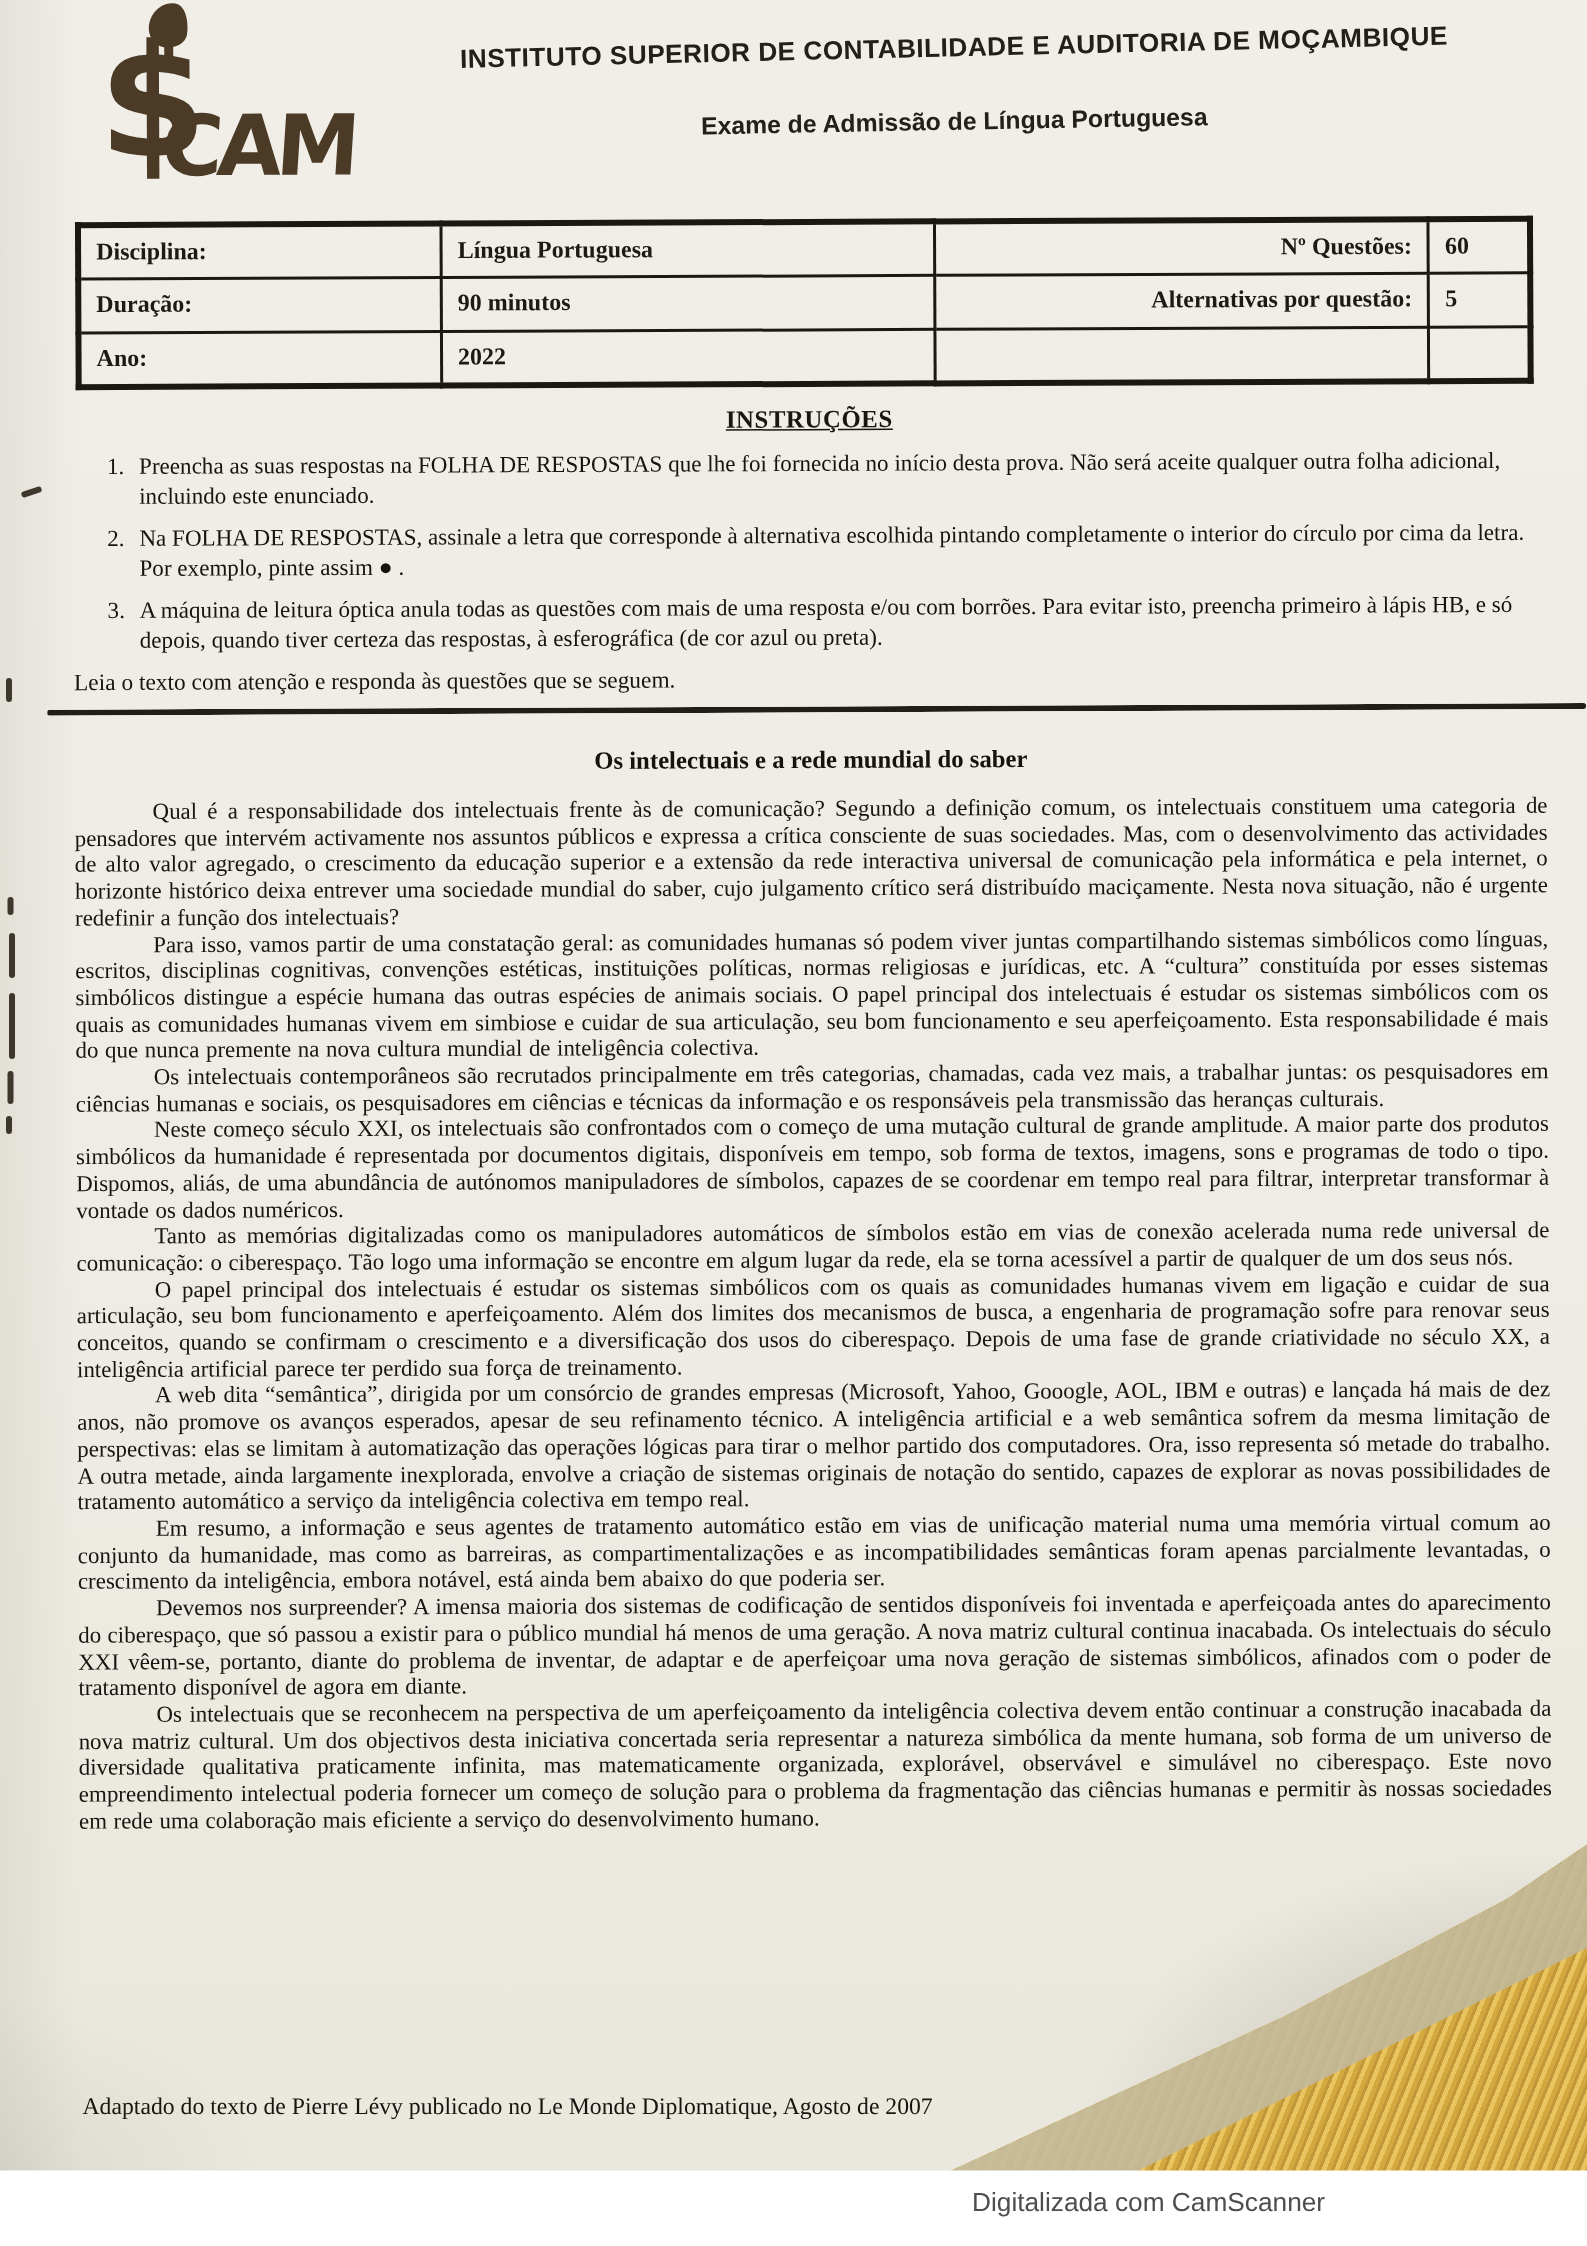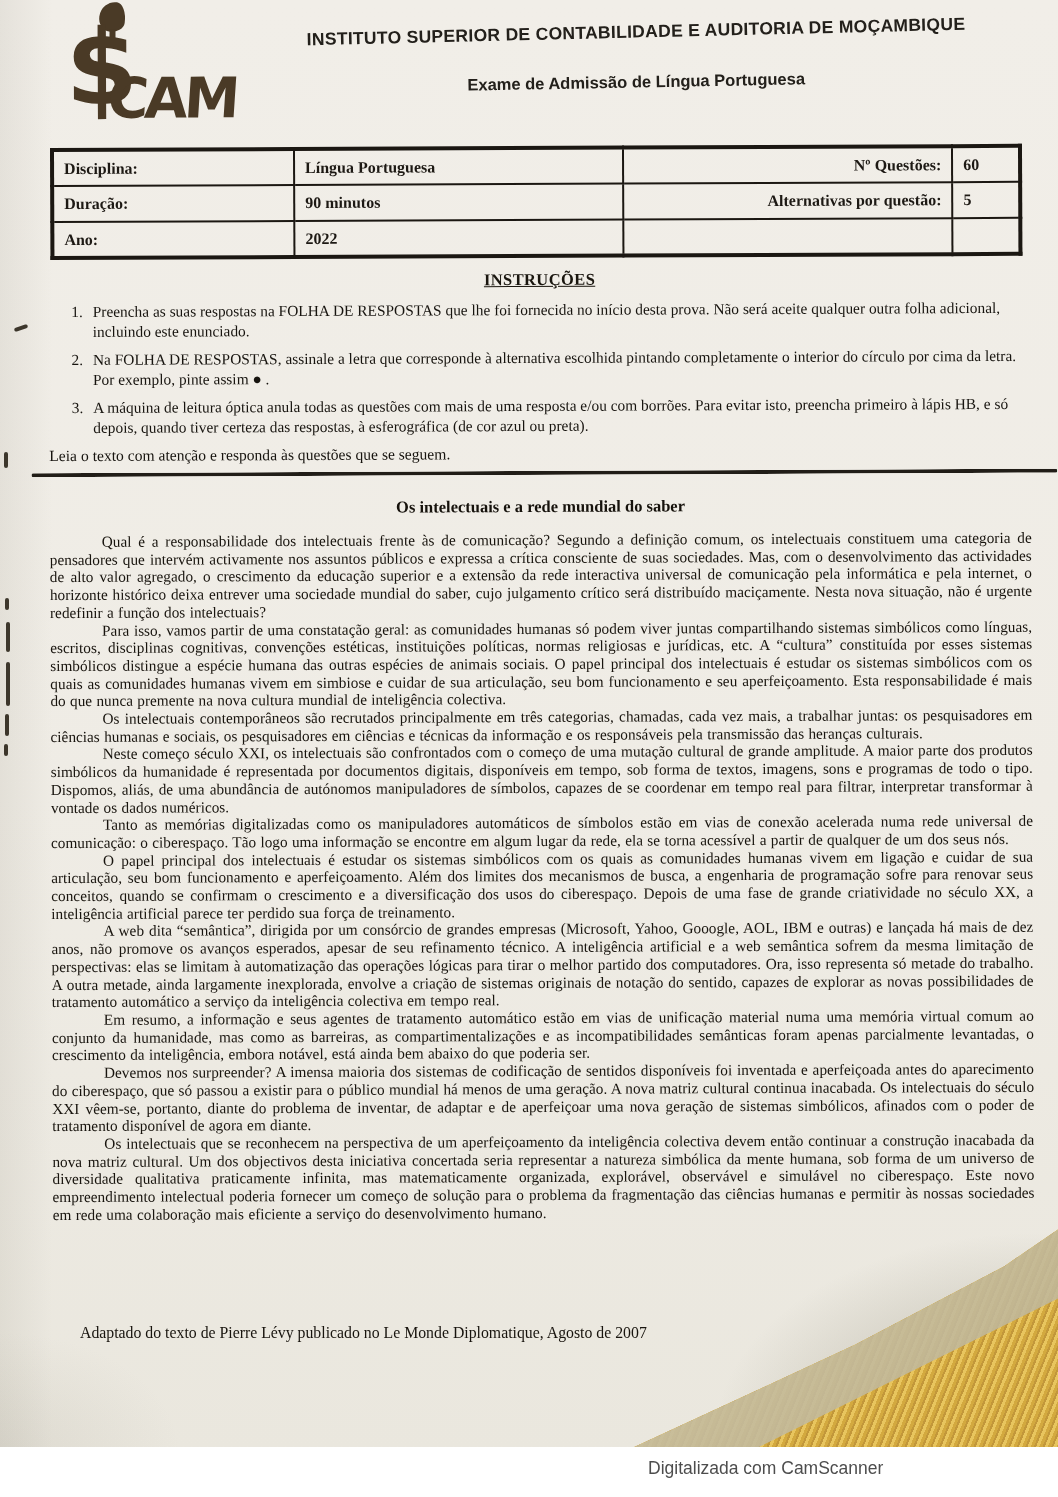--- a/index.html
+++ b/index.html
@@ -69,21 +69,21 @@
 
   .read-note { margin-top: 10px; font-size: 15.6px; }
   .divider { margin: 8px -26px 0 -18px; border-top: 4px solid #211d17; border-radius: 2px; }
 
   
   .text-title { margin: 22px 0 14px 0; text-align: center; font-size: 16.5px; font-weight: bold; color:#16120c; }
   .reading p {
     text-align: justify; text-indent: 52px; font-size: 15.3px; line-height: 17.7px;
     color: #18140e; word-spacing: 0.5px;
   }
-  .source { position: absolute; left: 55px; top: 1324px; font-size: 15.8px; color: #18140e; margin-left: 25px; }
+  .source { position: absolute; left: 55px; top: 1396px; font-size: 15.8px; color: #18140e; }
 
   
   .fabric {
     position: absolute; right: 0; bottom: 42px; width: 450px; height: 230px;
     clip-path: polygon(100% 2%, 100% 100%, 2% 100%, 55% 52%, 88% 18%);
     background:
       repeating-linear-gradient(112deg, #e8c55e 0 3px, #d3a93f 3px 6px, #c2973a 6px 8px),
       #d8ae44;
   }
   .fabric::before {

